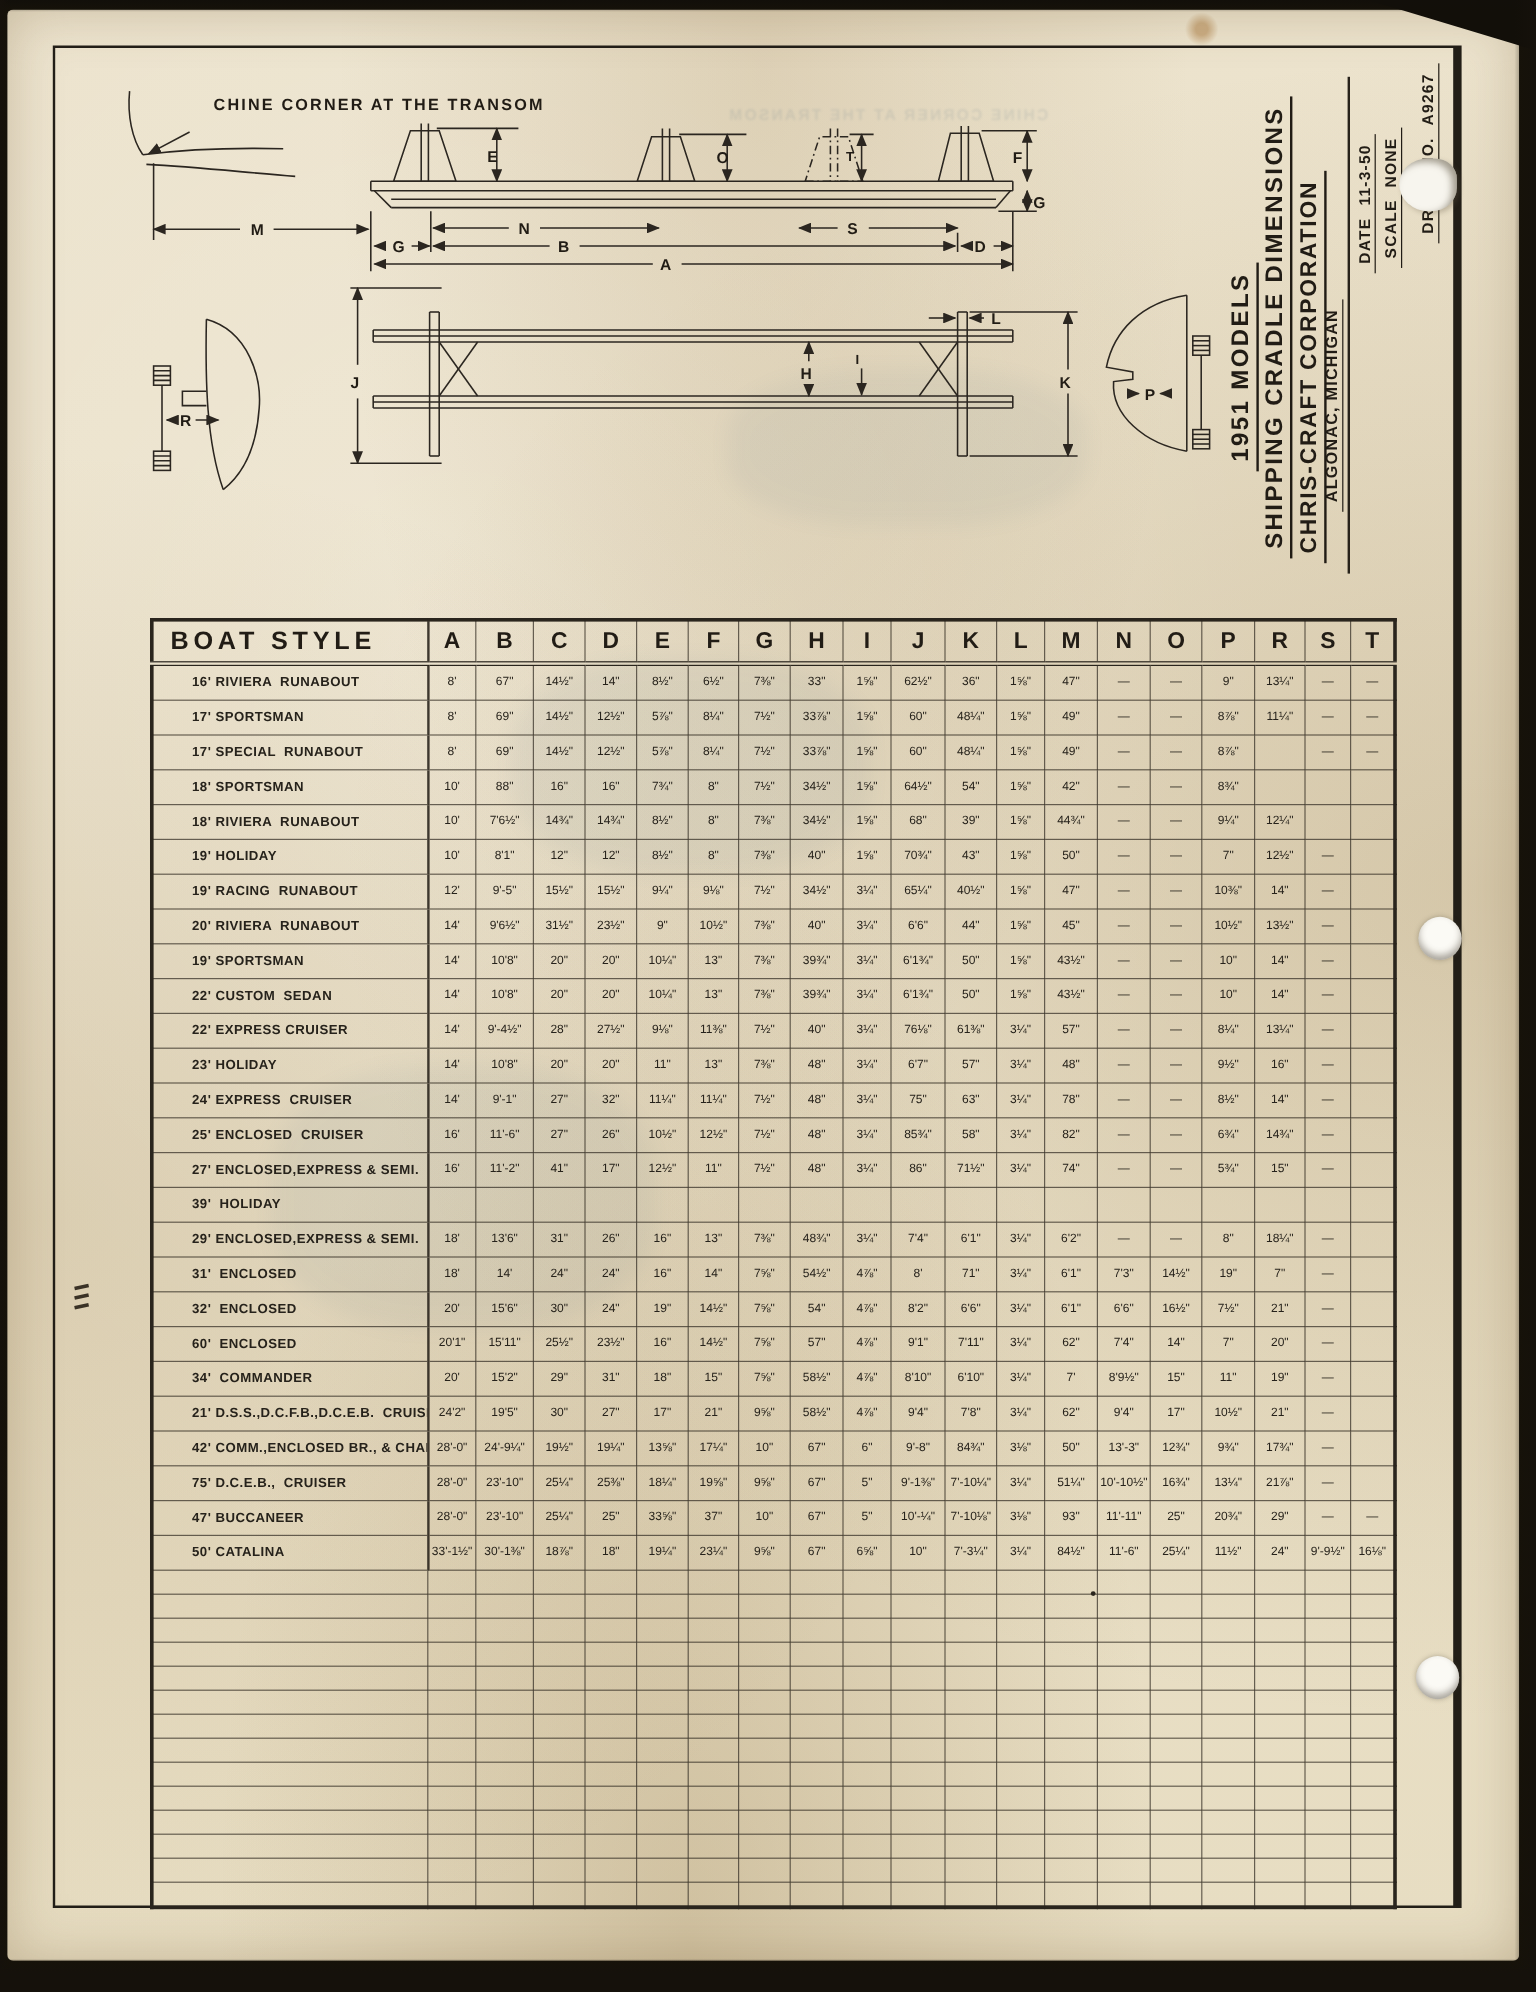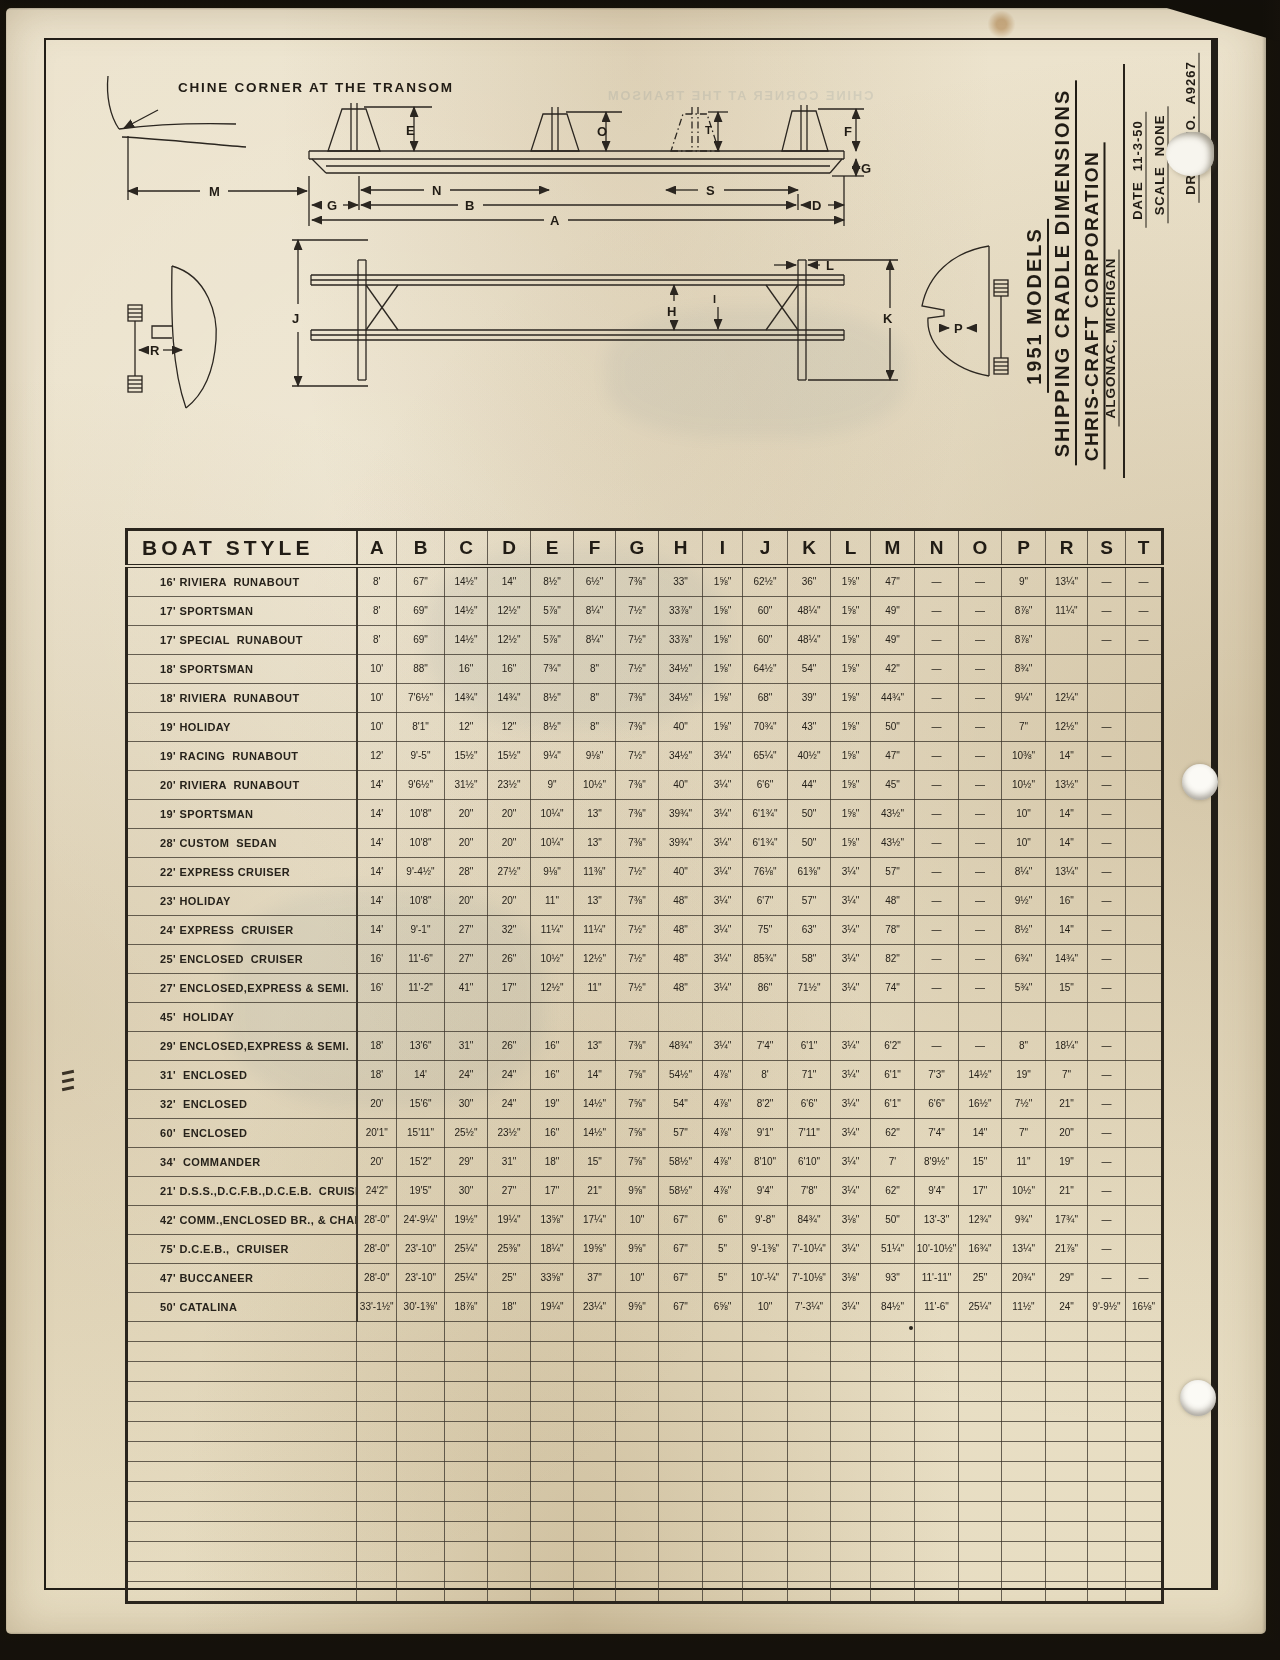--- a/index.html
+++ b/index.html
@@ -29,21 +29,21 @@
   .tb-sep{position:absolute;left:1117px;top:56px;width:2px;height:414px;background:#27221a;}
   
   .tb-line{
     position:absolute;transform:translate(-50%,-50%) rotate(-90deg);
     white-space:nowrap;font-weight:bold;color:#211c15;
     border-bottom:2px solid #211c15;padding:0 8px 1px;
   }
   .tb-line .lab{margin-right:10px;}
   
   table.dims{
-    position:absolute;left:119px;top:520px;width:1036px;
+    position:absolute;left:119px;top:507px;width:1036px;
     border-collapse:collapse;table-layout:fixed;
     border:3px solid #2a251d;
     color:#26221b;
   }
   table.dims th, table.dims td{
     border:1px solid #49423735;border:1px solid rgba(58,51,42,.75);
     padding:0;text-align:center;vertical-align:middle;
     overflow:hidden;
   }
   table.dims thead th{
@@ -562,21 +562,21 @@
           <td>1⅝"</td>
           <td>43½"</td>
           <td>—</td>
           <td>—</td>
           <td>10"</td>
           <td>14"</td>
           <td>—</td>
           <td></td>
         </tr>
         <tr>
-          <td class="stylecell">28' CUSTOM  SEDAN</td>
+          <td class="stylecell">22' CUSTOM  SEDAN</td>
           <td>14'</td>
           <td>10'8"</td>
           <td>20"</td>
           <td>20"</td>
           <td>10¼"</td>
           <td>13"</td>
           <td>7⅜"</td>
           <td>39¾"</td>
           <td>3¼"</td>
           <td>6'1¾"</td>
@@ -694,21 +694,21 @@
           <td>3¼"</td>
           <td>74"</td>
           <td>—</td>
           <td>—</td>
           <td>5¾"</td>
           <td>15"</td>
           <td>—</td>
           <td></td>
         </tr>
         <tr>
-          <td class="stylecell">45'  HOLIDAY</td>
+          <td class="stylecell">39'  HOLIDAY</td>
           <td></td>
           <td></td>
           <td></td>
           <td></td>
           <td></td>
           <td></td>
           <td></td>
           <td></td>
           <td></td>
           <td></td>

